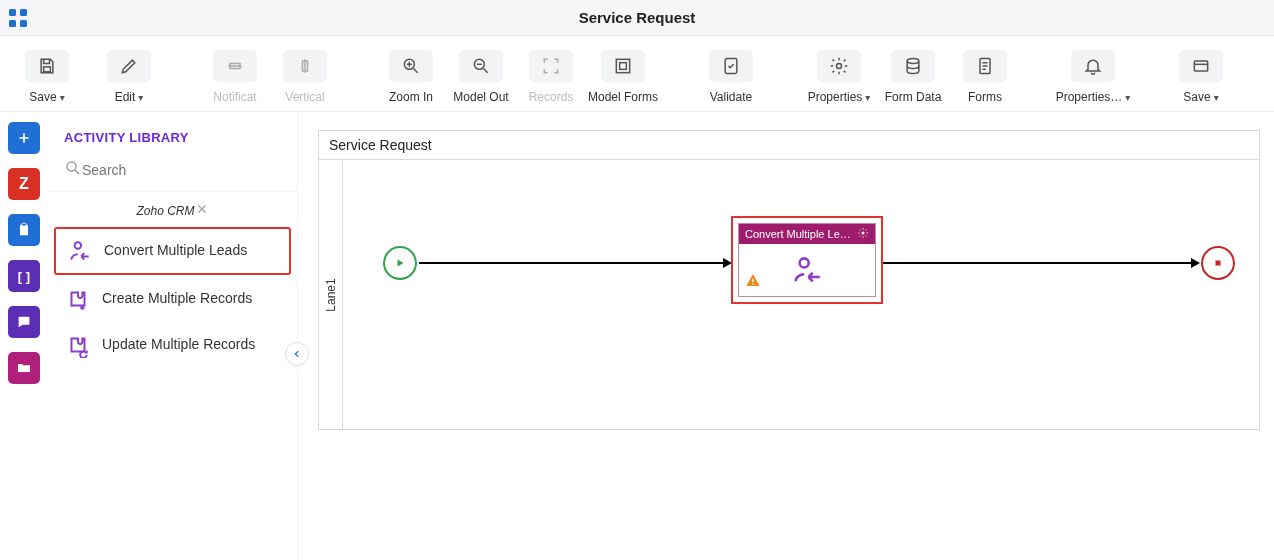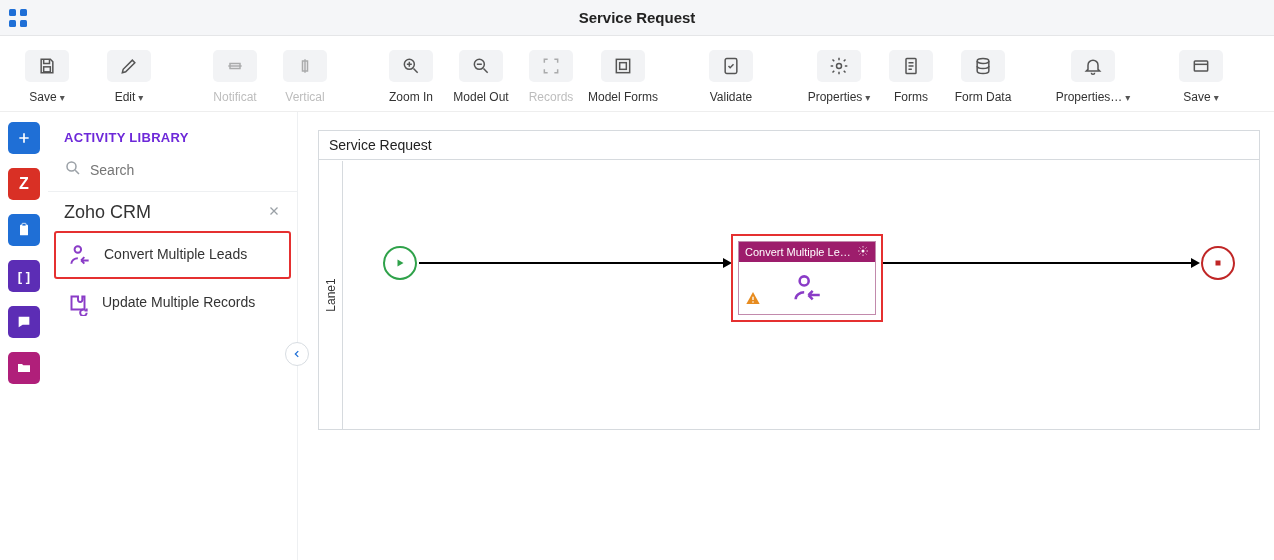--- a/index.html
+++ b/index.html
@@ -23,23 +23,23 @@
   .sp-large { width: 36px; }
 
   
   .body-area { display: flex; height: calc(560px - 36px - 76px); }
 
   .left-rail { width: 48px; background: #fff; display: flex; flex-direction: column; align-items: center; padding-top: 10px; gap: 14px; }
   .rail-btn { width: 32px; height: 32px; border-radius: 5px; display: flex; align-items: center; justify-content: center; cursor: pointer; }
 
   .sidebar { width: 250px; background: #fff; border-right: 1px solid #eef0f2; position: relative; padding-top: 8px; }
   .sidebar-title { font-size: 13px; font-weight: 700; color: #6d28d9; padding: 10px 16px 10px 16px; letter-spacing: 0.3px; }
-  .search-row { display: flex; align-items: center; padding: 4px 16px 10px 16px; gap: 8px; border-bottom: 1px solid #eef0f2; }
+  .search-row { display: flex; align-items: center; padding: 4px 16px 10px 16px; border-bottom: 1px solid #eef0f2; }
   .search-row input { border: none; outline: none; font-size: 14px; color: #888; width: 100%; background: transparent; }
-  .group-header { display: flex; align-items: center; justify-content: space-between; padding: 10px 16px 6px 16px; font-size: 18px; color: #333; }
+  .group-header { display: flex; align-items: center; justify-content: center; padding: 10px 16px 6px 16px; font-size: 12px; color: #333; font-style: italic; }
   .act-item { display: flex; align-items: center; gap: 10px; padding: 8px 10px; margin: 2px 6px; border-radius: 3px; cursor: pointer; }
   .act-item.highlight { border: 2px solid #e53030; }
   .act-icon { width: 28px; height: 28px; display: flex; align-items: center; justify-content: center; flex-shrink: 0; }
   .act-text { font-size: 14px; color: #333; line-height: 1.25; }
   .collapse-btn { position: absolute; right: -12px; top: 230px; width: 24px; height: 24px; border-radius: 50%; background: #fff; border: 1px solid #d8dde2; display: flex; align-items: center; justify-content: center; cursor: pointer; z-index: 5; }
 
   
   .canvas-wrap { flex: 1; padding: 18px 14px 14px 20px; background: #fff; }
   .canvas { border: 1px solid #d6dade; width: 100%; height: 300px; background: #fff; position: relative; }
   .canvas-title { font-size: 14px; color: #222; padding: 6px 10px; border-bottom: 1px solid #d6dade; }
@@ -172,38 +172,38 @@
         <svg width="20" height="20" viewBox="0 0 24 24" fill="none" stroke="#555" stroke-width="1.8">
           <circle cx="12" cy="12" r="3"></circle>
           <path d="M12 2v3M12 19v3M4.2 4.2l2.1 2.1M17.7 17.7l2.1 2.1M2 12h3M19 12h3M4.2 19.8l2.1-2.1M17.7 6.3l2.1-2.1"></path>
         </svg>
       </div>
     <div class="tool-label">
         <span>Properties</span>
         <span class="chev">▾</span>
       </div>
   </div>
-  <div class="tool-btn">
-    <div class="tool-icon-box">
-        <svg width="20" height="20" viewBox="0 0 24 24" fill="none" stroke="#555" stroke-width="1.8">
-          <rect x="6" y="3" width="12" height="18" rx="1"></rect>
-          <path d="M9 8h6M9 12h6M9 16h4"></path>
-        </svg>
-      </div>
-    <div class="tool-label">Forms</div>
-  </div>
   <div class="tool-btn wide">
     <div class="tool-icon-box">
         <svg width="20" height="20" viewBox="0 0 24 24" fill="none" stroke="#555" stroke-width="1.8">
           <ellipse cx="12" cy="6" rx="7" ry="3"></ellipse>
           <path d="M5 6v6c0 1.7 3.1 3 7 3s7-1.3 7-3V6"></path>
           <path d="M5 12v6c0 1.7 3.1 3 7 3s7-1.3 7-3v-6"></path>
         </svg>
       </div>
     <div class="tool-label">Form Data</div>
+  </div>
+  <div class="tool-btn">
+    <div class="tool-icon-box">
+        <svg width="20" height="20" viewBox="0 0 24 24" fill="none" stroke="#555" stroke-width="1.8">
+          <rect x="6" y="3" width="12" height="18" rx="1"></rect>
+          <path d="M9 8h6M9 12h6M9 16h4"></path>
+        </svg>
+      </div>
+    <div class="tool-label">Forms</div>
   </div>
   <div class="sp-large"></div>
   <div class="tool-btn wide">
     <div class="tool-icon-box">
         <svg width="20" height="20" viewBox="0 0 24 24" fill="none" stroke="#555" stroke-width="1.8">
           <path d="M6 16V11a6 6 0 0112 0v5l2 2H4l2-2z"></path>
           <path d="M10 20a2 2 0 004 0"></path>
         </svg>
       </div>
     <div class="tool-label">
@@ -277,20 +277,29 @@
             <path d="M4 20c0-3 3-5 6-5"></path>
             <path d="M20 17h-7m0 0l3-3m-3 3l3 3"></path>
           </svg>
         </div>
       <div class="act-text">Convert Multiple Leads</div>
     </div>
     <div class="act-item">
       <div class="act-icon">
           <svg width="26" height="26" viewBox="0 0 24 24" fill="none" stroke="#8a3cc7" stroke-width="1.8">
             <path d="M6 6h6v3a2 2 0 104 0V6h2v12H6z"></path>
+            <path d="M16 18v4M14 20h4"></path>
+          </svg>
+        </div>
+      <div class="act-text">Create Multiple Records</div>
+    </div>
+    <div class="act-item">
+      <div class="act-icon">
+          <svg width="26" height="26" viewBox="0 0 24 24" fill="none" stroke="#8a3cc7" stroke-width="1.8">
+            <path d="M6 6h6v3a2 2 0 104 0V6h2v12H6z"></path>
             <path d="M17 18a3 3 0 103 3"></path>
             <path d="M20 17v2h-2"></path>
           </svg>
         </div>
       <div class="act-text">Update Multiple Records</div>
     </div>
 
     <div class="collapse-btn">
       <svg width="10" height="10" viewBox="0 0 24 24" fill="none" stroke="#1f6fd6" stroke-width="3">
           <path d="M15 5l-7 7 7 7"></path>
@@ -308,21 +317,21 @@
 
         <div class="node-start" style="left:40px; top:85px;">
           <svg width="12" height="12" viewBox="0 0 24 24" fill="#2fa24a">
               <path d="M7 5v14l12-7z"></path>
             </svg>
         </div>
 
         <div class="flow-line" style="left:76px; top:101px; width:306px;"></div>
         <div class="arrow-head" style="left:380px; top:97px;"></div>
 
-        <div class="activity-node" style="left:388px; top:73px;">
+        <div class="activity-node" style="left:388px; top:55px;">
           <div class="activity-inner">
             <div class="activity-header">
               <span style="overflow:hidden;text-overflow:ellipsis;white-space:nowrap;max-width:110px;">Convert Multiple Lea...</span>
               <span style="cursor:pointer;"><svg width="12" height="12" viewBox="0 0 24 24" fill="#fff">
                     <circle cx="12" cy="12" r="3"></circle>
                     <path d="M12 2v3M12 19v3M2 12h3M19 12h3M5 5l2 2M17 17l2 2M5 19l2-2M17 7l2-2" stroke="#fff" stroke-width="1.6"></path>
                   </svg></span>
             </div>
             <div class="activity-body">
               <svg width="34" height="34" viewBox="0 0 24 24" fill="none" stroke="#8a3cc7" stroke-width="1.8">

